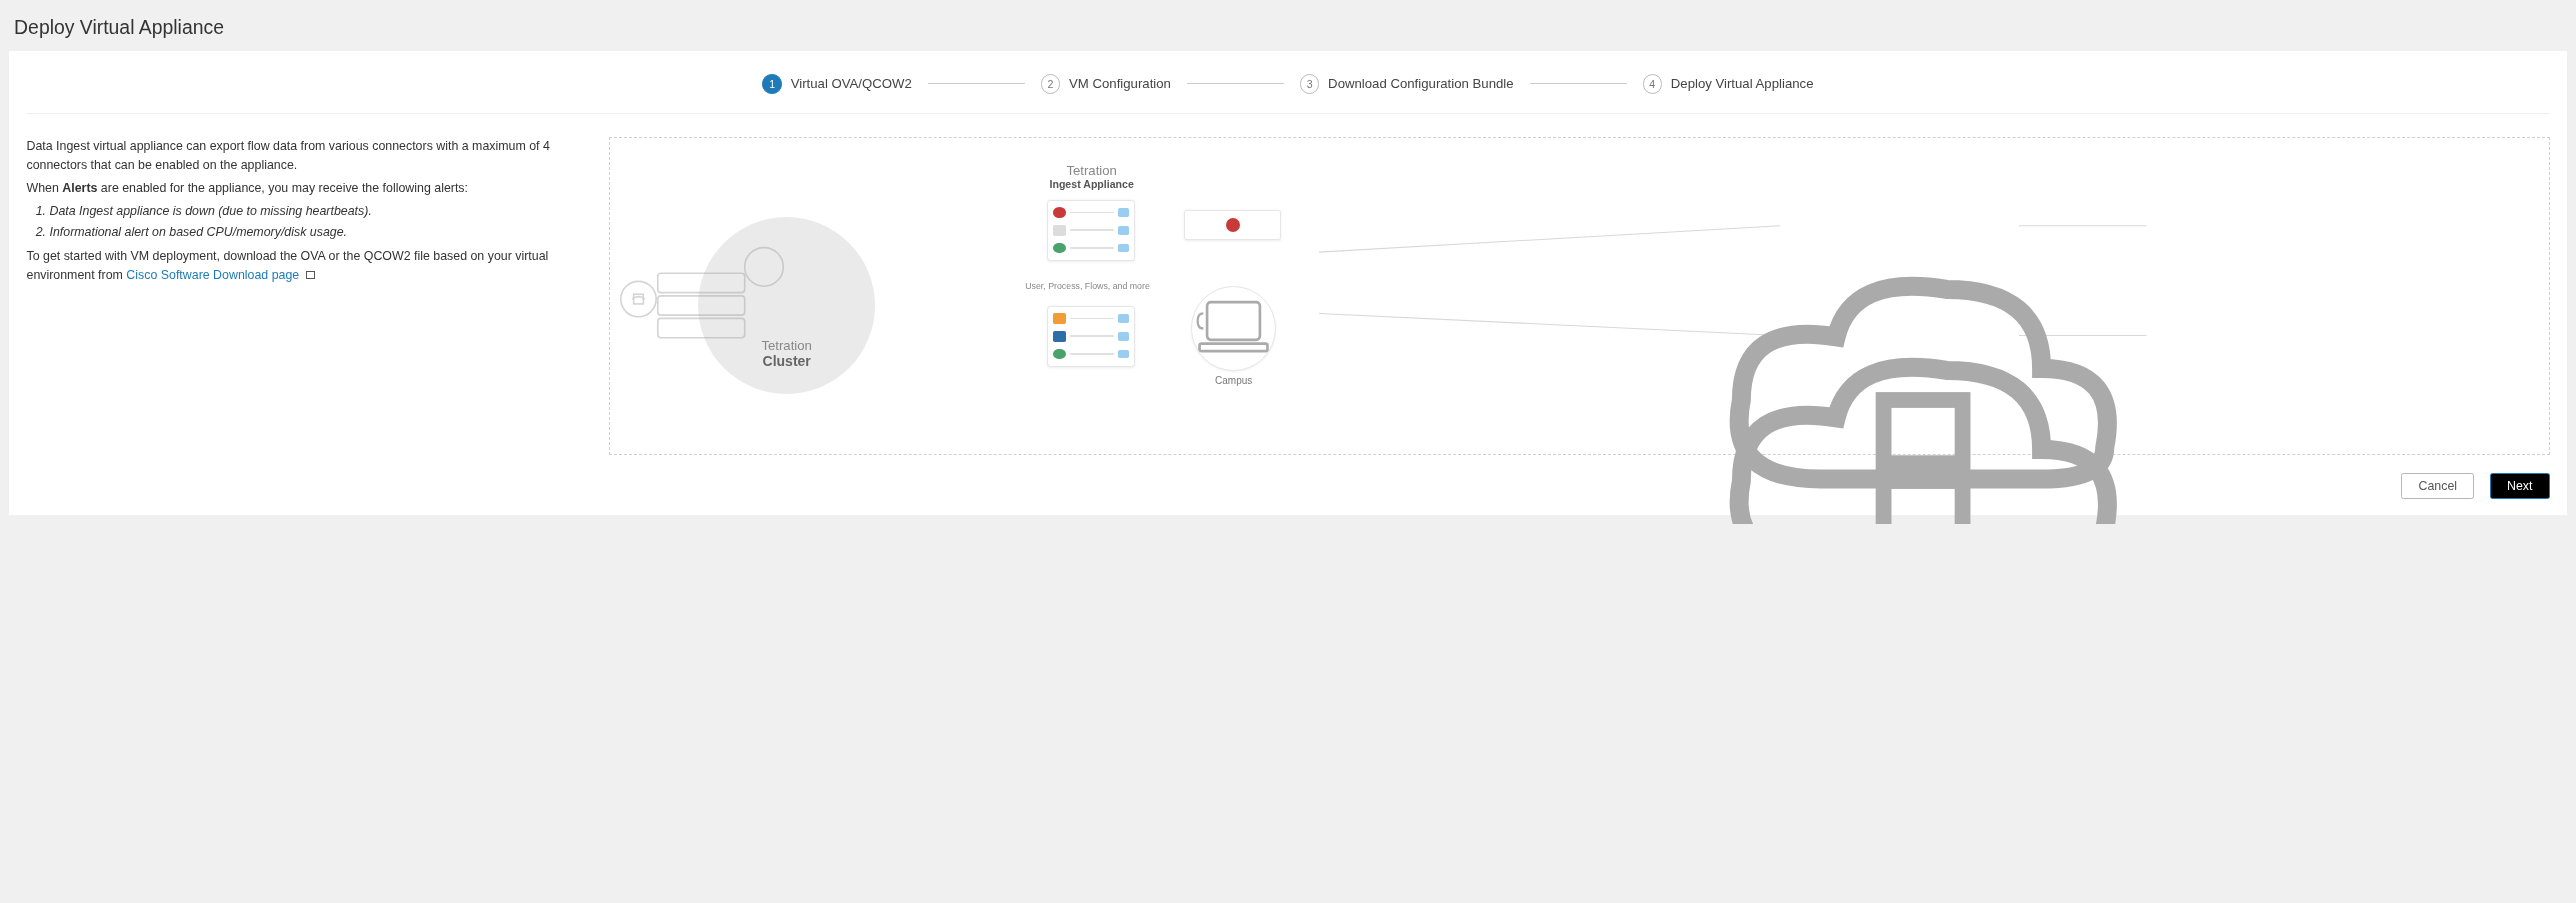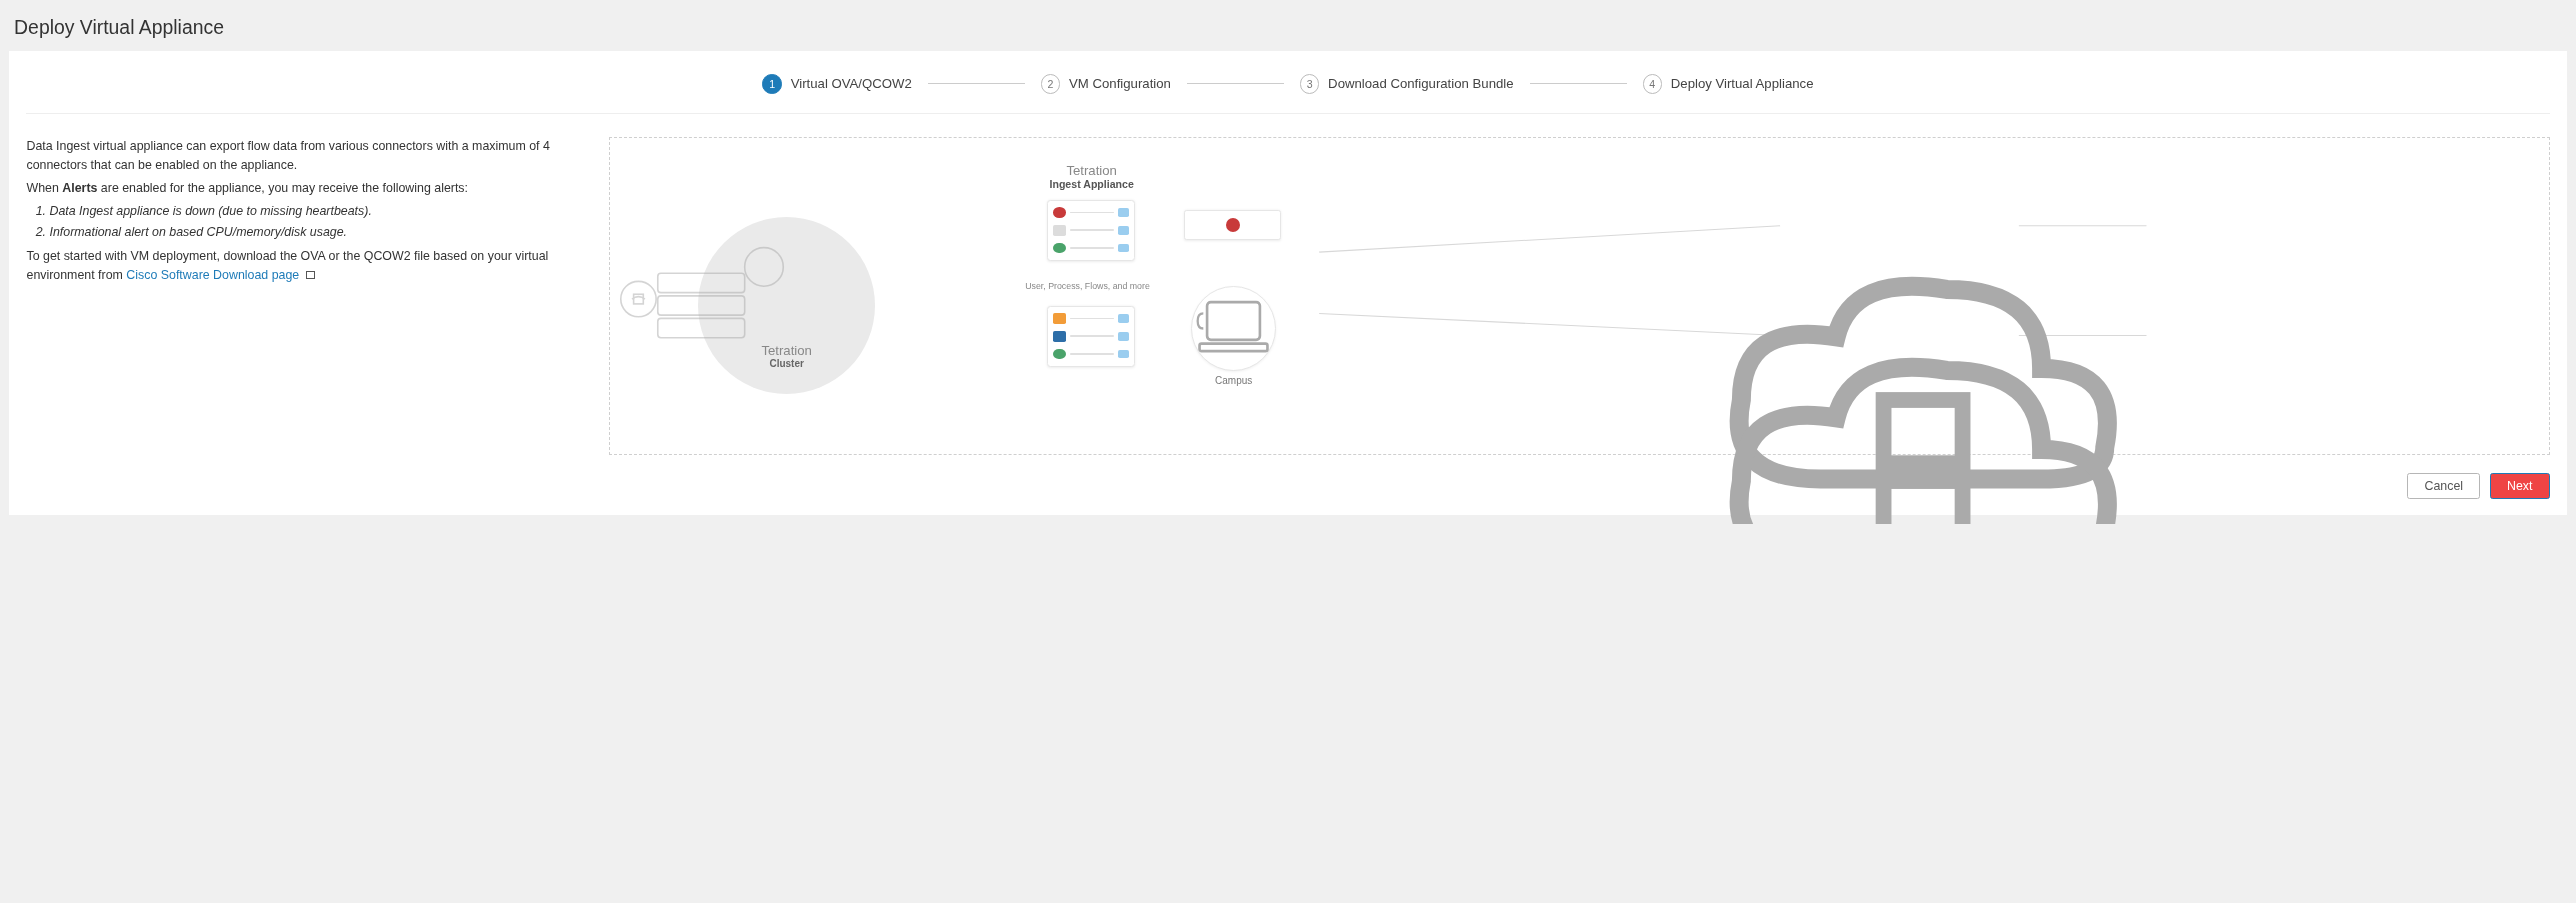--- a/index.html
+++ b/index.html
@@ -108,21 +108,21 @@
     border-radius: 50%;
     background: #eaeaea;
     display: flex;
     flex-direction: column;
     align-items: center;
     justify-content: flex-end;
     padding-bottom: 25px;
     text-align: center;
   }
   .cluster-circle .cl-title { color: #888; font-size: 13.2px; }
-  .cluster-circle .cl-sub { color: #666; font-size: 10px; font-weight: 600; }
+  .cluster-circle .cl-sub { color: #666; font-size: 14px; font-weight: 600; }
   .cluster-art {
     position: absolute;
     top: 35px;
     left: 50%;
     transform: translateX(-50%);
     width: 97px;
     height: 71px;
     opacity: 0.5;
     color:#888;
   }
@@ -179,37 +179,37 @@
     border: 0.9px solid #e6e6e6;
     box-shadow: 0 0.9px 2.6px rgba(0,0,0,0.06);
     background:#fff;
     display:flex; align-items:center; justify-content:center;
     color:#888;
   }
   .campus-label { position:absolute; font-size:10px; color:#777; text-align:center; width:85px; }
   .footer {
     display: flex;
     justify-content: flex-end;
-    gap: 10px;
+    gap: 16px;
     margin-top: 17.7px;
   }
   .btn {
     padding: 5.3px 16px;
     font-size: 12.4px;
     border-radius: 2.6px;
     cursor: pointer;
     border: 0.9px solid transparent;
   }
   .btn-secondary {
     background: #fff;
     border-color: #b6b6b6;
     color: #555;
   }
   .btn-primary {
-    background: #ef4444;
+    background: #000000;
     color: #fff;
     border-color: #1e7bb8;
   }
 </style>
 </head>
 <body>
 
 <div class="page">
   <div class="page-title">Deploy Virtual Appliance</div>
 

